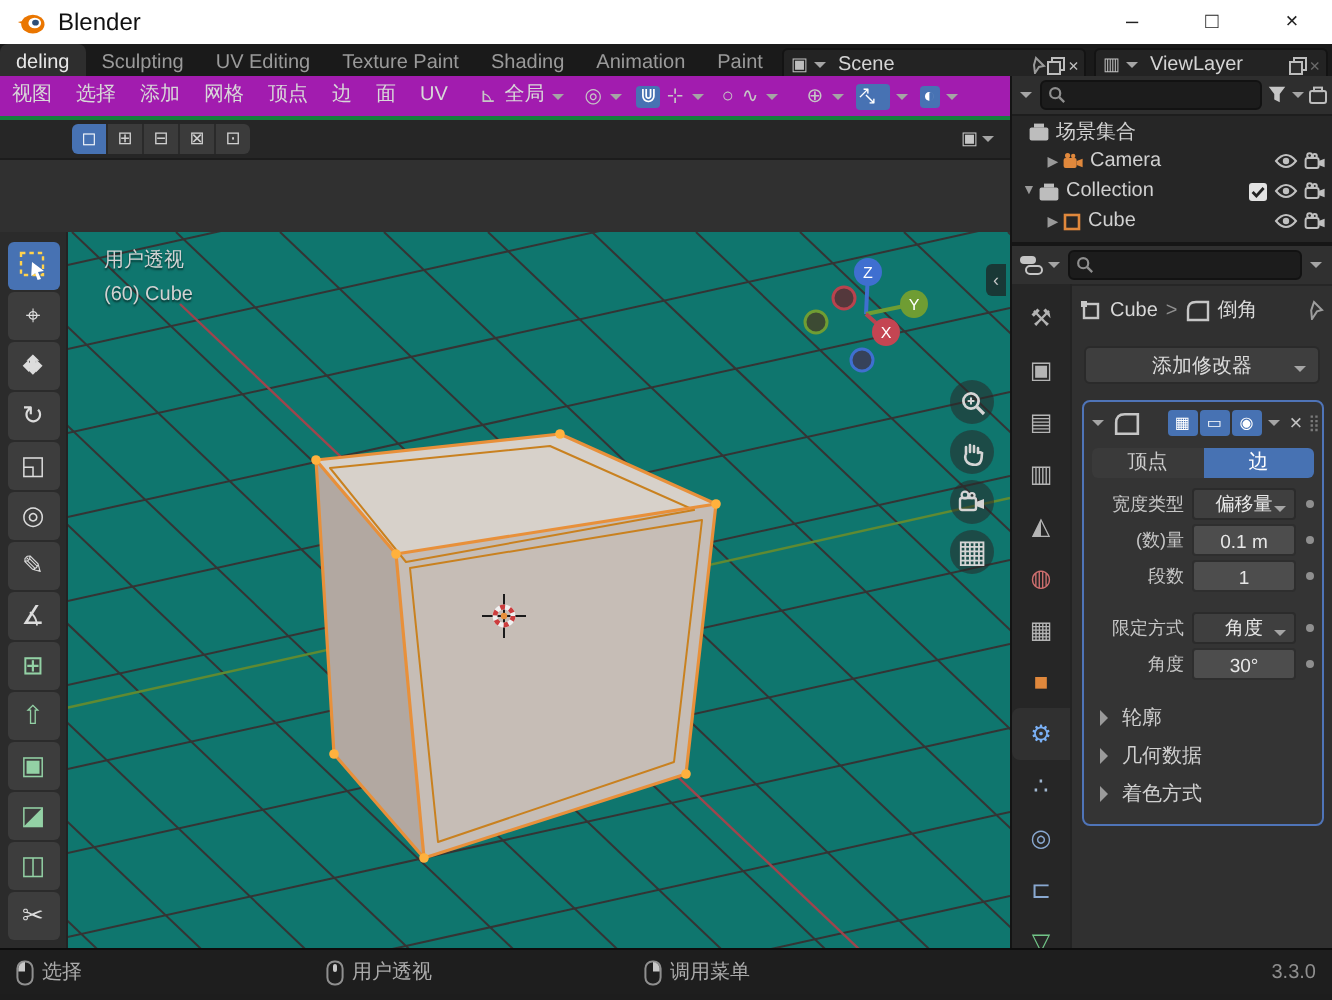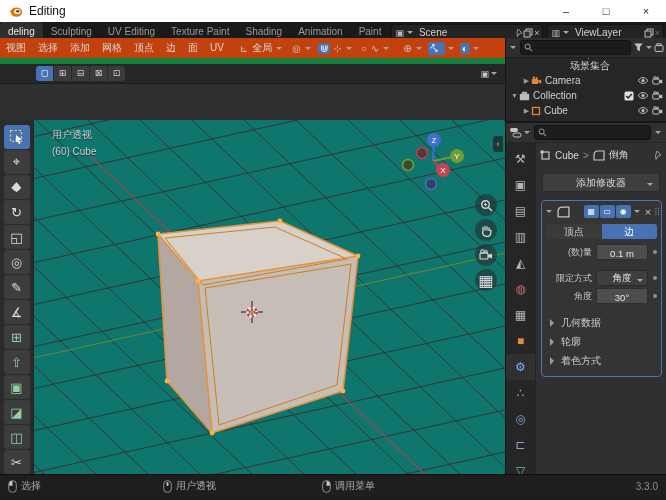--- a/index.html
+++ b/index.html
@@ -15,21 +15,21 @@
   .wtab{padding:0 8px;line-height:20px;white-space:nowrap;}
   .wtab.active{background:#2e2e2e;color:#e8e8e8;border-radius:4px 4px 0 0;}
   .dbwrap{display:flex;align-items:center;margin:2px 2px;background:#232323;border:1px solid #131313;border-radius:3px;height:15px;padding:0 2px;white-space:nowrap;}
   .dbwrap .val{color:#d4d4d4;padding:0 4px;font-size:10px;}
   .mini{font-size:9px;color:#bdbdbd;padding:0 1px;}
   .chev{width:0;height:0;border:3px solid transparent;border-top-color:#a5a5a5;margin:3px 2px 0 2px;flex:none;}
   .chevr{width:0;height:0;border:4px solid transparent;border-left-color:#9a9a9a;margin-right:3px;flex:none;}
   
   .main{display:flex;height:436px;background:#303030;}
   .v3d{width:505px;flex:none;display:flex;flex-direction:column;border-right:1px solid #141414;}
-  .vhead{height:20px;background:#c2410c;border-bottom:6px solid #15803d;display:flex;align-items:center;font-size:10px;color:#d8d8d8;overflow:hidden;}
+  .vhead{height:20px;background:#a21caf;border-bottom:2px solid #15803d;display:flex;align-items:center;font-size:10px;color:#d8d8d8;overflow:hidden;}
   .menu{padding:0 6px;line-height:20px;white-space:nowrap;}
   .hicon{color:#c6c6c6;font-size:10px;padding:0 2px;display:flex;align-items:center;}
   .hbtn{display:flex;align-items:center;padding:0 2px;border-radius:2px;margin:0 1px;}
   .hbtn.on{background:#4772b3;color:#fff;}
   .vtools{height:19px;background:#262626;border-bottom:1px solid #1c1c1c;display:flex;align-items:center;}
   .modebtn{width:17px;height:15px;background:#3b3b3b;color:#cfcfcf;font-size:9px;text-align:center;line-height:15px;border-right:1px solid #2a2a2a;}
   .modebtn.on{background:#4772b3;color:#fff;}
   .modebtn:first-child{border-radius:3px 0 0 3px;}
   .modebtn:last-child{border-radius:0 3px 3px 0;border-right:0;}
   
@@ -92,21 +92,21 @@
 
 <div class="app">
 
   <div class="titlebar">
     <svg class="tb-logo" viewBox="0 0 16 16">
       <ellipse cx="9" cy="8.6" rx="6.2" ry="5" fill="#ea7600"></ellipse>
       <ellipse cx="10" cy="8" rx="3.4" ry="2.8" fill="#fff"></ellipse>
       <ellipse cx="10.4" cy="7.8" rx="1.8" ry="1.5" fill="#2d4e77"></ellipse>
       <path d="M1,7.5 L7,6.2 L5.5,9.5 Z" fill="#ea7600"></path>
     </svg>
-    <span class="tb-title">Editing</span>
+    <span class="tb-title">Blender</span>
     <span class="winbtn">–</span>
     <span class="winbtn">□</span>
     <span class="winbtn">×</span>
   </div>
 
   <div class="topbar">
     <span class="wtab active">deling</span>
     <span class="wtab">Sculpting</span>
     <span class="wtab">UV Editing</span>
     <span class="wtab">Texture Paint</span>
@@ -341,21 +341,21 @@
           </div>
           <svg width="11" height="11" viewBox="0 0 12 12">
               <path d="M1.5,1.5 H10.5 L7.5,5.5 V10 L4.5,8.5 V5.5 Z" fill="#c6c6c6"></path>
             </svg>
           <span class="chev"></span>
           <svg width="10" height="10" viewBox="0 0 10 10">
               <rect x="1" y="2.5" width="8" height="6" rx="1" fill="none" stroke="#bdbdbd"></rect>
               <rect x="3" y="0.8" width="4" height="1.8" fill="none" stroke="#bdbdbd"></rect>
             </svg>
         </div>
-        <div class="orow" style="padding-left:8px;flex-direction:column;">
+        <div class="orow" style="padding-left:8px;">
           <svg width="11" height="10" viewBox="0 0 11 10">
               <rect x="0.8" y="2.8" width="9.4" height="6.4" rx="1" fill="#bdbdbd"></rect>
               <rect x="3" y="0.8" width="5" height="2" fill="#bdbdbd"></rect>
             </svg>
           <span class="lbl">场景集合</span>
         </div>
         <div class="orow" style="padding-left:16px;">
           <span class="tri">▶</span>
           <svg width="11" height="9" viewBox="0 0 11 9">
               <rect x="0.8" y="3" width="6.5" height="5" rx="1" fill="#e0883c"></rect>
@@ -491,23 +491,38 @@
               <span style="color:#c2c2c2;font-size:11px;padding:0 3px;">×</span>
               <span style="color:#7a7a7a;font-size:8px;letter-spacing:-1px;">⣿</span>
             </div>
 
             <div class="modetabs">
               <span class="mtab">顶点</span>
               <span class="mtab on">边</span>
             </div>
 
             <div class="prow">
+              <span class="plabel">宽度类型</span>
+              <span class="pfield dd">
+                  <span>偏移量</span>
+                  <span class="chev"></span>
+                </span>
+              <span class="dot"></span>
+            </div>
+            <div class="prow">
               <span class="plabel">(数)量</span>
               <span class="pfield num">
                   <span>0.1 m</span>
+                </span>
+              <span class="dot"></span>
+            </div>
+            <div class="prow">
+              <span class="plabel">段数</span>
+              <span class="pfield num">
+                  <span>1</span>
                 </span>
               <span class="dot"></span>
             </div>
             <div class="gap8"></div>
             <div class="prow">
               <span class="plabel">限定方式</span>
               <span class="pfield dd">
                   <span>角度</span>
                   <span class="chev"></span>
                 </span>
@@ -516,25 +531,25 @@
             <div class="prow">
               <span class="plabel">角度</span>
               <span class="pfield num">
                   <span>30°</span>
                 </span>
               <span class="dot"></span>
             </div>
             <div class="gap8"></div>
             <div class="psec">
                 <span class="chevr"></span>
-                <span>几何数据</span>
+                <span>轮廓</span>
               </div>
             <div class="psec">
                 <span class="chevr"></span>
-                <span>轮廓</span>
+                <span>几何数据</span>
               </div>
             <div class="psec">
                 <span class="chevr"></span>
                 <span>着色方式</span>
               </div>
           </div>
         </div>
       </div>
     </div>
   </div>

